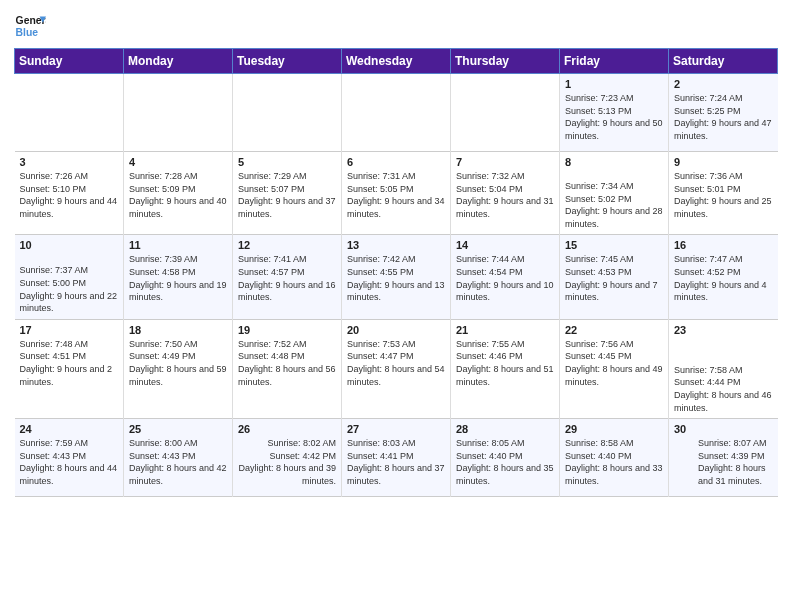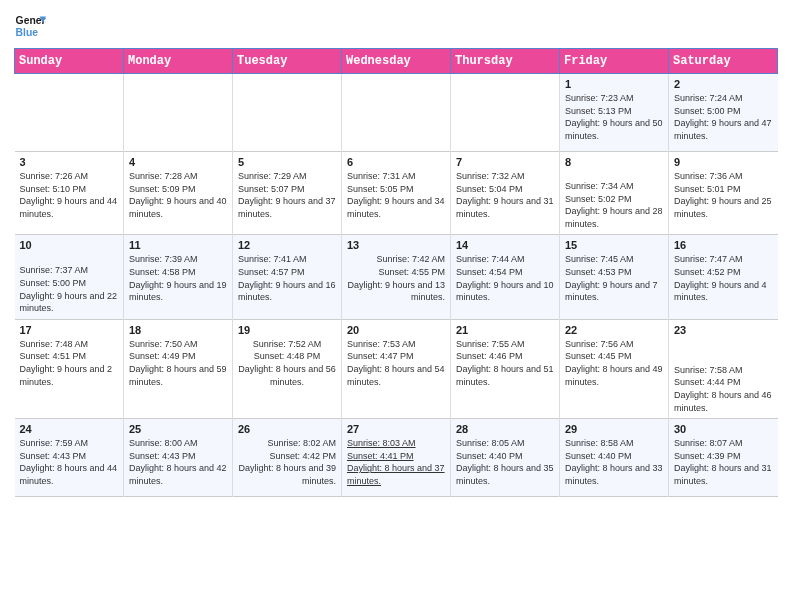--- a/index.html
+++ b/index.html
@@ -41,22 +41,21 @@
     .location {
       font-size: 14px;
       color: #555;
     }
     table {
       width: 100%;
       border-collapse: collapse;
       table-layout: fixed;
     }
     thead tr {
-      background-color: #ec4899;
-      font-family: Liberation Mono, monospace;
+      background-color: #4c1d95;
     }
     thead th {
       color: #fff;
       font-size: 12px;
       font-weight: bold;
       padding: 5px 4px;
       text-align: left;
       border: 1px solid #5580cc;
     }
     tbody tr {
@@ -129,21 +128,21 @@
           <td class="empty-cell"></td>
           <td>
             <span class="day-num">1</span>
             <div class="day-info" style="white-space: pre-line;">Sunrise: 7:23 AM
 Sunset: 5:13 PM
 Daylight: 9 hours and 50 minutes.</div>
           </td>
           <td>
             <span class="day-num">2</span>
             <div class="day-info" style="white-space: pre-line;">Sunrise: 7:24 AM
-Sunset: 5:00 PM
+Sunset: 5:25 PM
 Daylight: 9 hours and 47 minutes.</div>
           </td>
         </tr>
         <tr>
           <td>
             <span class="day-num">3</span>
             <div class="day-info" style="white-space: pre-line;">Sunrise: 7:26 AM
 Sunset: 5:10 PM
 Daylight: 9 hours and 44 minutes.</div>
           </td>
@@ -198,21 +197,21 @@
 Daylight: 9 hours and 19 minutes.</div>
           </td>
           <td>
             <span class="day-num">12</span>
             <div class="day-info" style="white-space: pre-line;">Sunrise: 7:41 AM
 Sunset: 4:57 PM
 Daylight: 9 hours and 16 minutes.</div>
           </td>
           <td>
             <span class="day-num">13</span>
-            <div class="day-info" style="white-space: pre-line; text-align: right;">Sunrise: 7:42 AM
+            <div class="day-info" style="white-space: pre-line;">Sunrise: 7:42 AM
 Sunset: 4:55 PM
 Daylight: 9 hours and 13 minutes.</div>
           </td>
           <td>
             <span class="day-num">14</span>
             <div class="day-info" style="white-space: pre-line;">Sunrise: 7:44 AM
 Sunset: 4:54 PM
 Daylight: 9 hours and 10 minutes.</div>
           </td>
           <td>
@@ -236,21 +235,21 @@
 Daylight: 9 hours and 2 minutes.</div>
           </td>
           <td>
             <span class="day-num">18</span>
             <div class="day-info" style="white-space: pre-line;">Sunrise: 7:50 AM
 Sunset: 4:49 PM
 Daylight: 8 hours and 59 minutes.</div>
           </td>
           <td>
             <span class="day-num">19</span>
-            <div class="day-info" style="white-space: pre-line; text-align: center;">Sunrise: 7:52 AM
+            <div class="day-info" style="white-space: pre-line;">Sunrise: 7:52 AM
 Sunset: 4:48 PM
 Daylight: 8 hours and 56 minutes.</div>
           </td>
           <td>
             <span class="day-num">20</span>
             <div class="day-info" style="white-space: pre-line;">Sunrise: 7:53 AM
 Sunset: 4:47 PM
 Daylight: 8 hours and 54 minutes.</div>
           </td>
           <td>
@@ -286,38 +285,38 @@
 Daylight: 8 hours and 42 minutes.</div>
           </td>
           <td>
             <span class="day-num">26</span>
             <div class="day-info" style="white-space: pre-line; text-align: right;">Sunrise: 8:02 AM
 Sunset: 4:42 PM
 Daylight: 8 hours and 39 minutes.</div>
           </td>
           <td>
             <span class="day-num">27</span>
-            <div class="day-info" style="white-space: pre-line; text-decoration: underline;">Sunrise: 8:03 AM
+            <div class="day-info" style="white-space: pre-line;">Sunrise: 8:03 AM
 Sunset: 4:41 PM
 Daylight: 8 hours and 37 minutes.</div>
           </td>
           <td>
             <span class="day-num">28</span>
             <div class="day-info" style="white-space: pre-line;">Sunrise: 8:05 AM
 Sunset: 4:40 PM
 Daylight: 8 hours and 35 minutes.</div>
           </td>
           <td>
             <span class="day-num">29</span>
             <div class="day-info" style="white-space: pre-line;">Sunrise: 8:58 AM
 Sunset: 4:40 PM
 Daylight: 8 hours and 33 minutes.</div>
           </td>
           <td>
             <span class="day-num">30</span>
-            <div class="day-info" style="white-space: pre-line;">Sunrise: 8:07 AM
+            <div class="day-info" style="white-space: pre-line; margin-left: 24px;">Sunrise: 8:07 AM
 Sunset: 4:39 PM
 Daylight: 8 hours and 31 minutes.</div>
           </td>
         </tr>
       </tbody>
   </table>
 </div>
 
 </body></html>

